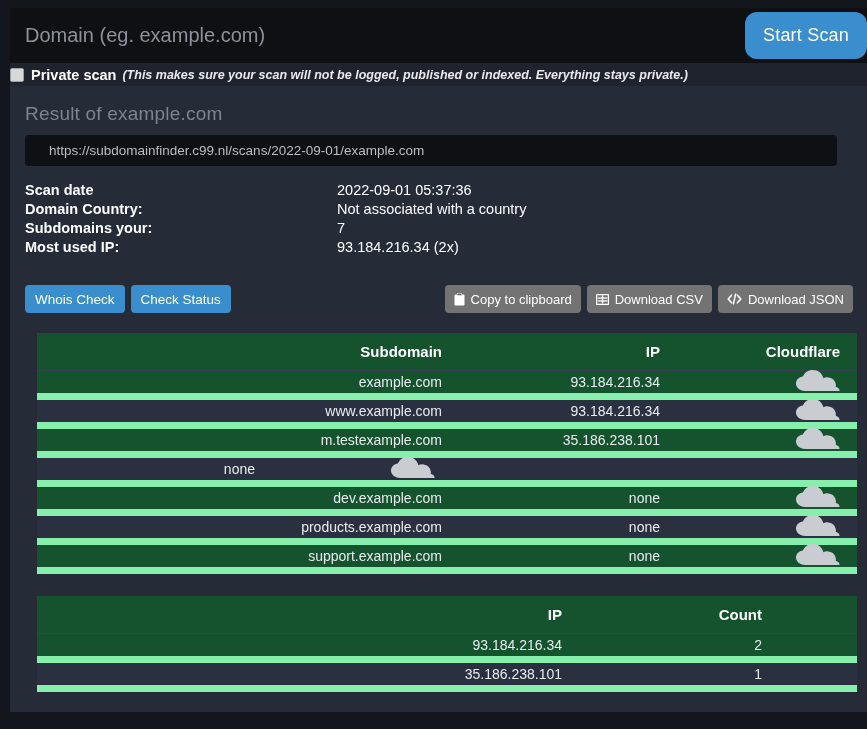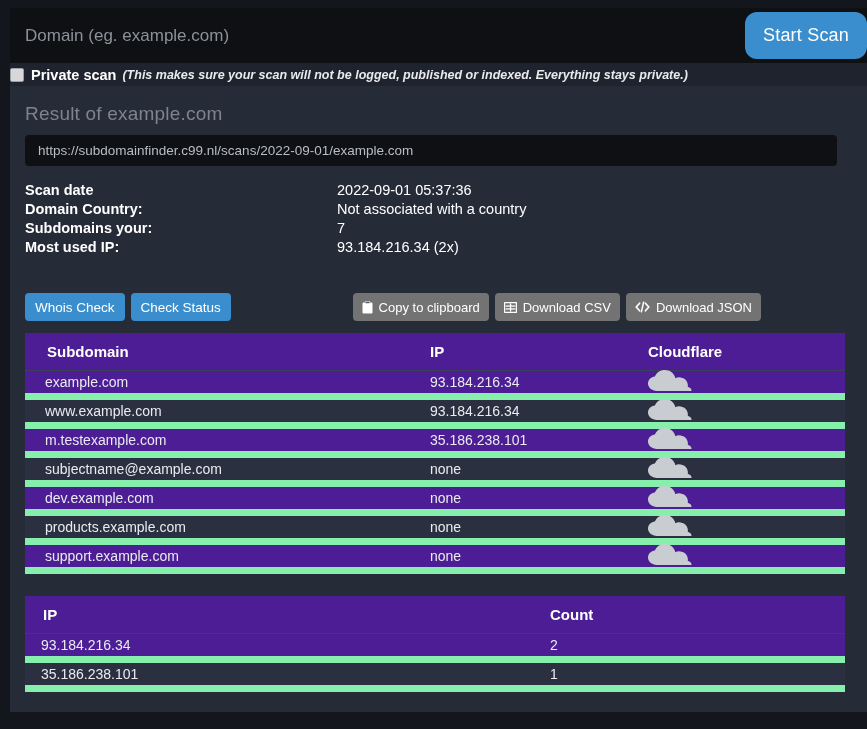--- a/index.html
+++ b/index.html
@@ -26,21 +26,21 @@
     align-items: center;
   }
   .domain-input {
     flex: 1;
     height: 55px;
     background: transparent;
     border: none;
     outline: none;
     color: #fff;
     font-family: "Liberation Sans", sans-serif;
-    font-size: 17px;
+    font-size: 20px;
     padding: 0 14px 0 15px;
   }
   .domain-input::placeholder { color: #8d9199; opacity: 1; }
   .start-scan {
     width: 122px;
     height: 47px;
     margin-right: 0px;
     background: #3a8ecd;
     color: #ffffff;
     border: none;
@@ -104,21 +104,21 @@
     left: 15px; top: 49px;
     width: 812px; height: 31px;
     background: #0e1013;
     border-radius: 4px;
     display: flex;
     align-items: center;
   }
   .url-text {
     color: #b9bdc4;
     font-size: 13.5px;
-    padding-left: 13px;
+    padding-left: 24px;
     white-space: nowrap;
     overflow: hidden;
   }
 
   
   .info {
     position: absolute;
     left: 15px; top: 95px;
     width: 600px;
   }
@@ -132,22 +132,22 @@
   }
   .info-val {
     color: #ffffff;
     font-size: 14.5px;
     white-space: nowrap;
   }
 
   
   .btn-row {
     position: absolute;
-    left: 15px; top: 207px;
-    width: 736px;
+    left: 15px; top: 199px;
+    width: 828px;
     height: 28px;
     display: flex;
     align-items: center;
   }
   .btn-left { display: flex; gap: 6px; }
   .btn-right { display: flex; gap: 6px; margin-left: auto; }
   .btn-blue {
     background: #3a8ecd;
     color: #fff;
     border: none;
@@ -172,23 +172,24 @@
     display: inline-flex;
     align-items: center;
     gap: 6px;
     white-space: nowrap;
   }
   .ic { display: inline-block; flex: 0 0 auto; line-height: 0; }
 
   
   .table {
     position: absolute;
-    left: 15px;
+    left: 27px;
     width: 820px;
-    background: #4c1d95;
+    background: #14532d;
+    text-align: right;
   }
   #subdomain-table { top: 247px; }
   #ip-count-table { top: 510px; }
 
   .trow {
     display: flex;
     align-items: center;
     height: 29px;
     border-bottom: 7px solid #86efac;
   }
@@ -312,21 +313,20 @@
               </svg></span></div>
         </div>
         <div class="trow">
           <div class="td c-sub">m.testexample.com</div>
           <div class="td c-ip">35.186.238.101</div>
           <div class="td c-cf"><span class="ic"><svg width="44" height="22" viewBox="0 0 44 22">
                 <path d="M9 21 C3.7 21 0 17.6 0 13.6 C0 9.9 3 7 6.9 6.6 C8.3 2.7 12.2 0 16.8 0 C22 0 26.4 3.5 27.4 8.2 C28.4 7.6 29.6 7.3 30.9 7.3 C35.9 7.3 39.9 10.9 39.9 15.3 C39.9 15.8 39.85 16.3 39.75 16.8 C42.1 17.4 43.6 19 43.6 21 Z" fill="#c9ccd1"></path>
               </svg></span></div>
         </div>
         <div class="trow alt">
-          <div class="td c-sub">subjectname@example.com</div>
           <div class="td c-ip">none</div>
           <div class="td c-cf"><span class="ic"><svg width="44" height="22" viewBox="0 0 44 22">
                 <path d="M9 21 C3.7 21 0 17.6 0 13.6 C0 9.9 3 7 6.9 6.6 C8.3 2.7 12.2 0 16.8 0 C22 0 26.4 3.5 27.4 8.2 C28.4 7.6 29.6 7.3 30.9 7.3 C35.9 7.3 39.9 10.9 39.9 15.3 C39.9 15.8 39.85 16.3 39.75 16.8 C42.1 17.4 43.6 19 43.6 21 Z" fill="#c9ccd1"></path>
               </svg></span></div>
         </div>
         <div class="trow">
           <div class="td c-sub">dev.example.com</div>
           <div class="td c-ip">none</div>
           <div class="td c-cf"><span class="ic"><svg width="44" height="22" viewBox="0 0 44 22">
                 <path d="M9 21 C3.7 21 0 17.6 0 13.6 C0 9.9 3 7 6.9 6.6 C8.3 2.7 12.2 0 16.8 0 C22 0 26.4 3.5 27.4 8.2 C28.4 7.6 29.6 7.3 30.9 7.3 C35.9 7.3 39.9 10.9 39.9 15.3 C39.9 15.8 39.85 16.3 39.75 16.8 C42.1 17.4 43.6 19 43.6 21 Z" fill="#c9ccd1"></path>

